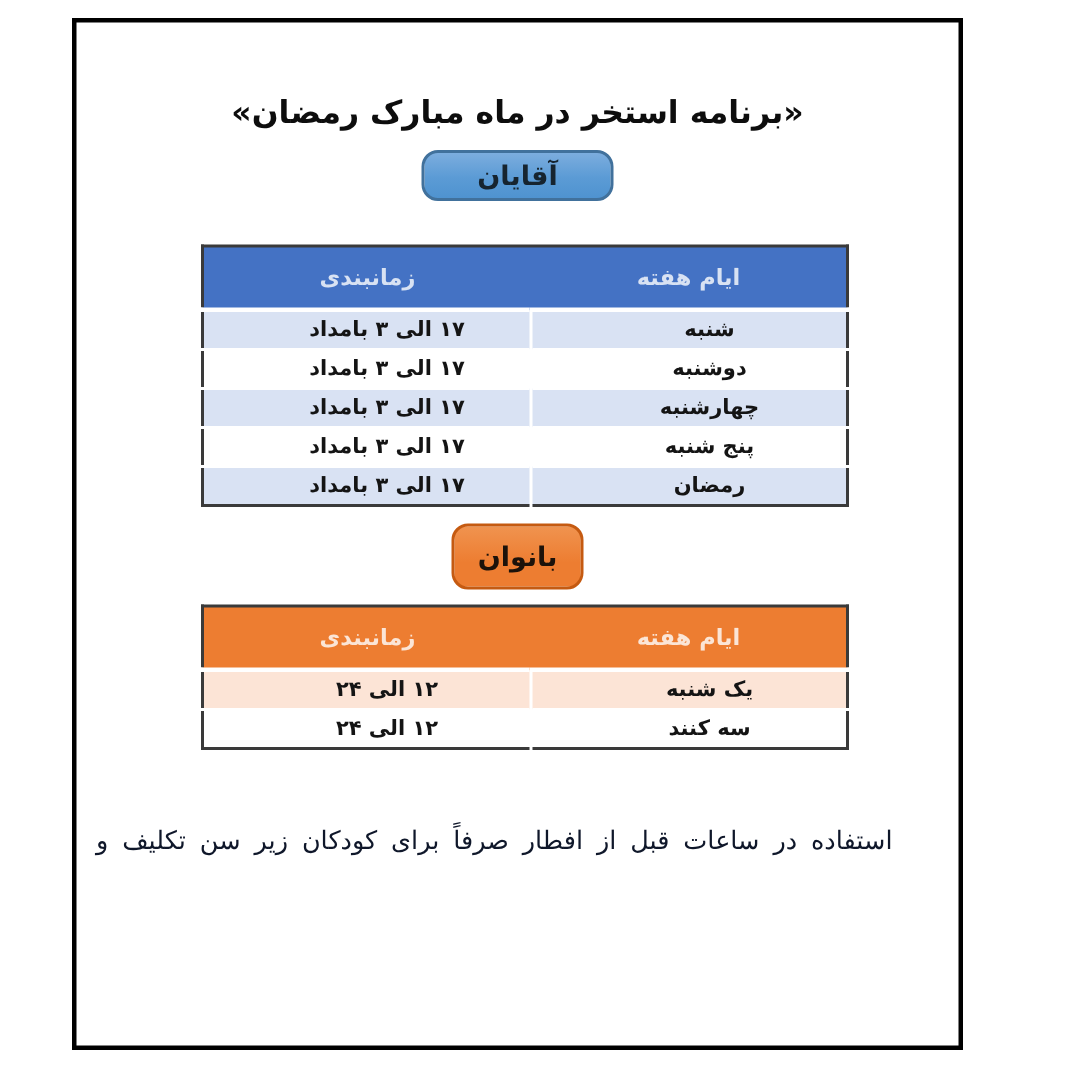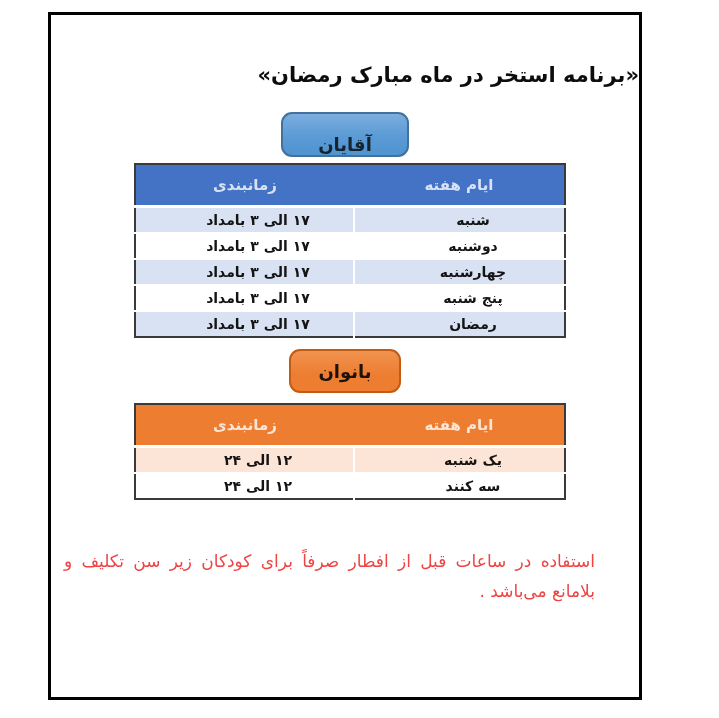--- a/index.html
+++ b/index.html
@@ -24,51 +24,50 @@
     border: 3px solid #000000;
     box-sizing: border-box;
     background: #ffffff;
   }
   .title {
     position: absolute;
     top: 44px;
     left: 0;
     right: 0;
     margin: 0;
-    text-align: right;
+    text-align: center;
     font-size: 21px;
     line-height: 32px;
     font-weight: bold;
     color: #0d0d0d;
     letter-spacing: -0.5px;
   }
   .badge {
     position: absolute;
     left: 50%;
     transform: translateX(-50%);
     border-radius: 11px;
     display: flex;
     align-items: center;
     justify-content: center;
     font-weight: bold;
     font-size: 18px;
     box-sizing: border-box;
   }
   .badge.men {
-    top: 97px;
+    top: 85px;
     width: 128px;
-    height: 45px;
+    height: 34px;
     background: linear-gradient(180deg, #7cadde 0%, #5b9bd5 55%, #4f93d0 100%);
     border: 2px solid var(--men-badge-border, #41719C);
     color: #16242f;
-    align-items: flex-end;
   }
   .badge.women {
     top: 334px;
-    width: 112px;
+    width: 88px;
     height: 44px;
     background: linear-gradient(180deg, #f0934f 0%, var(--women-accent, #ED7D31) 60%);
     border: 2px solid var(--women-badge-border, #C55A11);
     color: #1c120a;
   }
   table.sched {
     position: absolute;
     left: 83px;
     width: 430px;
     border-collapse: collapse;
@@ -101,21 +100,21 @@
   }
   .sched tbody tr + tr td { border-top: 2px solid #ffffff; }
   .sched tbody td:nth-child(2) { border-right: 2px solid #ffffff; }
   .sched.men  tbody tr:nth-child(odd) td { background: var(--men-row-tint, #D9E2F3); }
   .sched.women tbody tr:first-child  td { background: var(--women-row-tint, #FCE4D6); }
   .note {
     position: absolute;
     top: 531px;
     right: 44px;
     left: 13px;
-    color: #ef4444;
+    color: #0f172a;
   }
   .note .line {
     font-size: 17px;
     line-height: 30px;
     text-align: justify;
     white-space: nowrap;
   }
   .note .line.justify-full {
     white-space: normal;
     text-align: justify;
@@ -194,16 +193,15 @@
       </tr>
       <tr>
         <td>سه کنند</td>
         <td>۱۲ الی ۲۴</td>
       </tr>
     </tbody>
   </table>
 
   <div class="note">
     <div class="line justify-full">استفاده در ساعات قبل از افطار صرفاً برای کودکان زیر سن تکلیف و</div>
-    <div class="line last">بلامانع می‌باشد .</div>
   </div>
 
 </div>
 
 </body></html>

